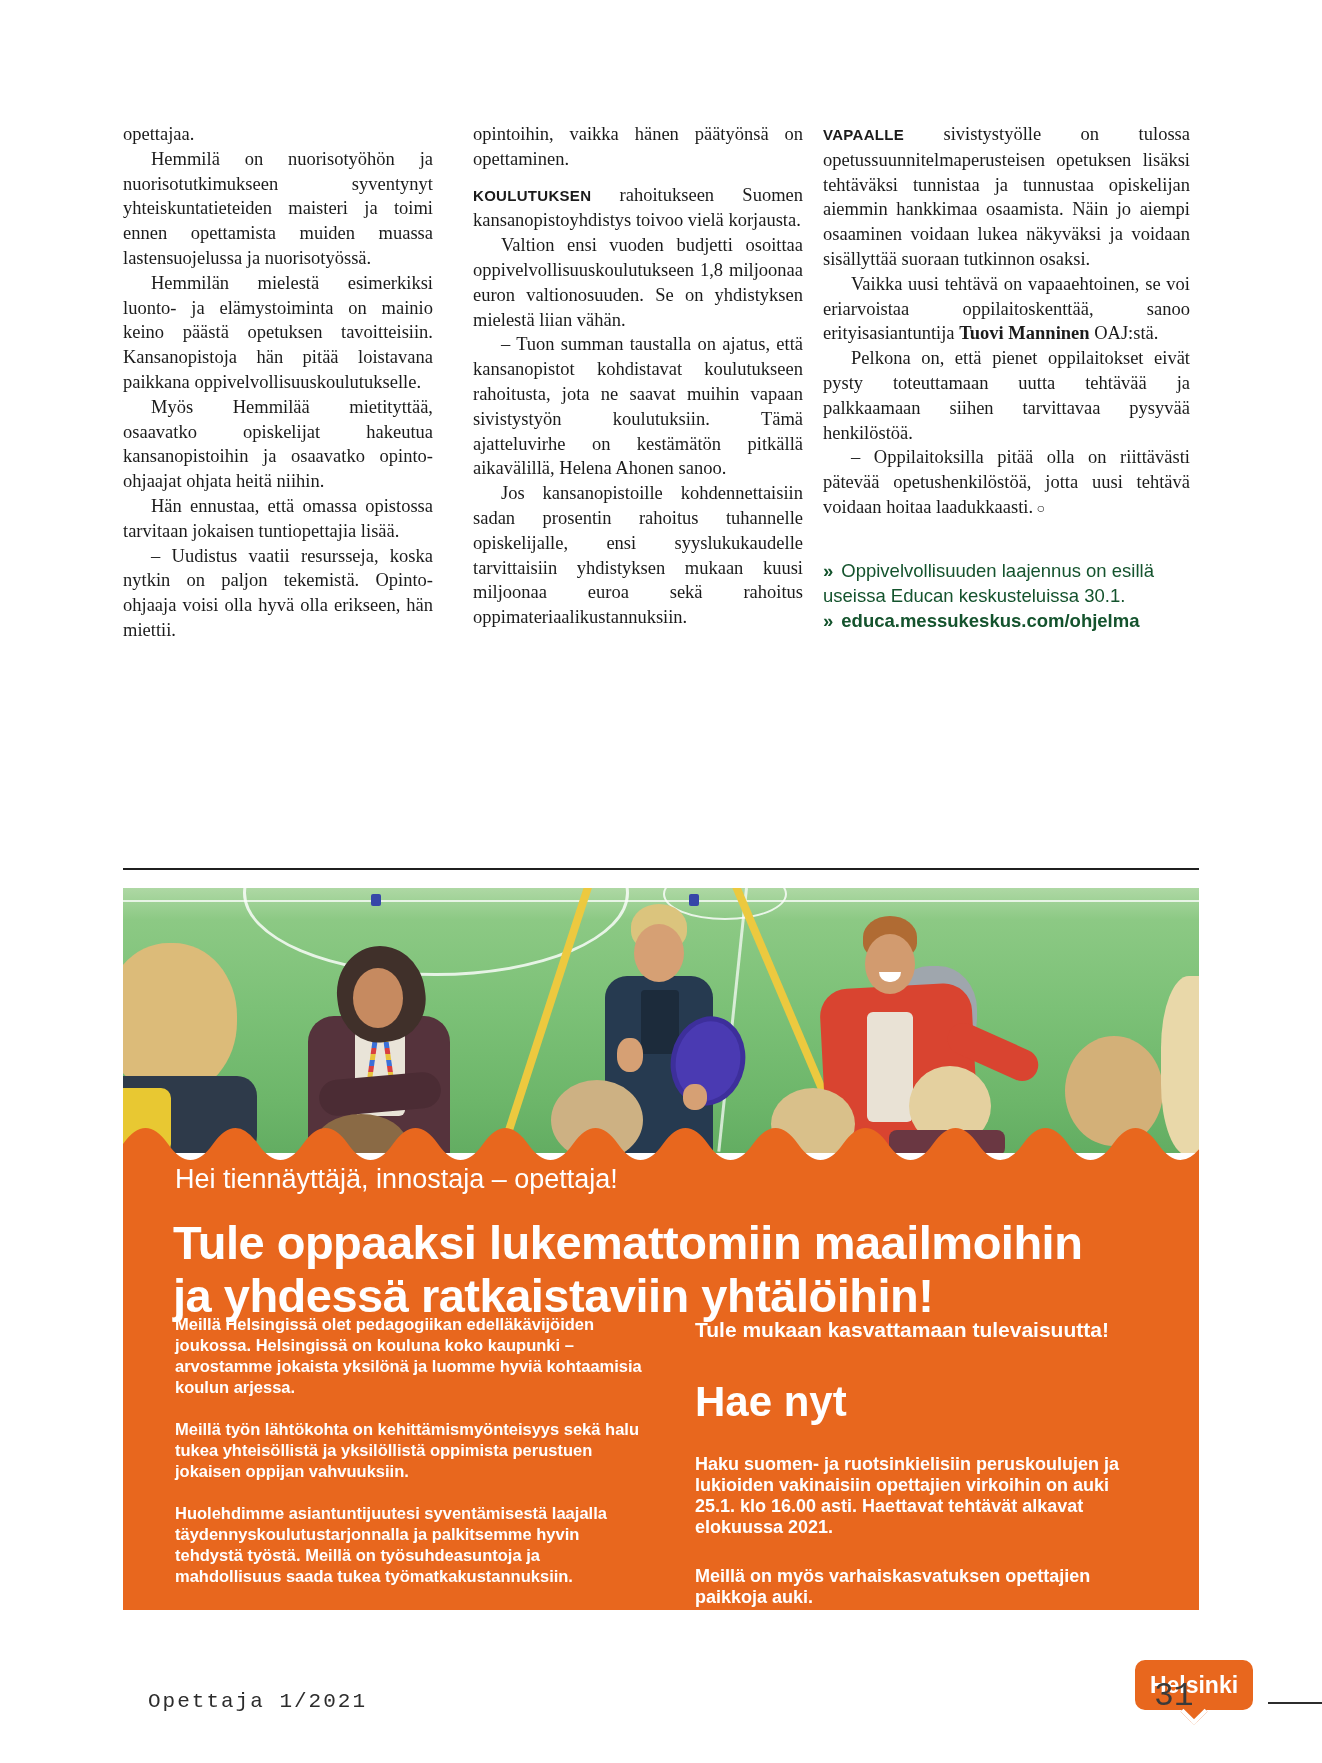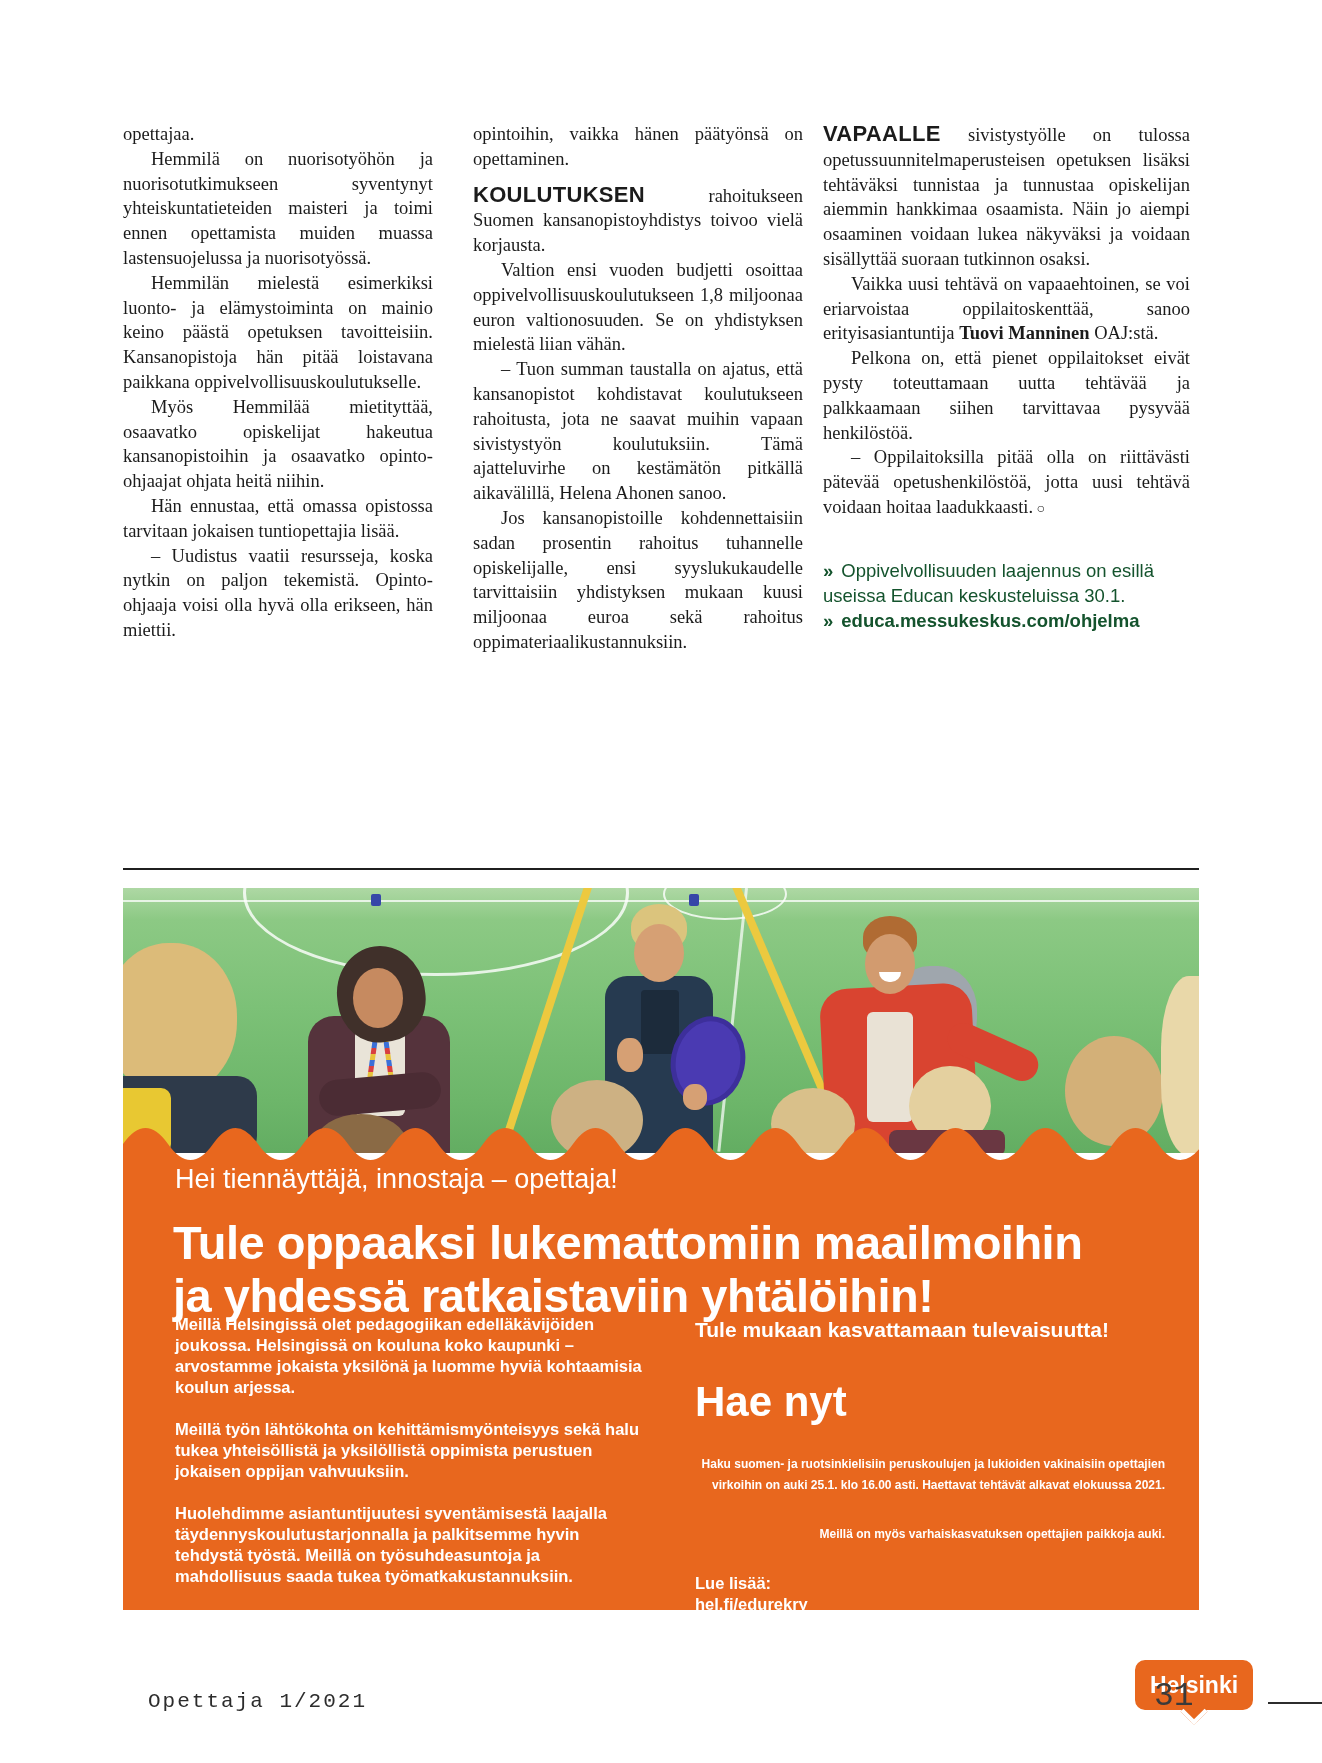--- a/index.html
+++ b/index.html
@@ -4,21 +4,21 @@
 <style>
   html,body{margin:0;padding:0;background:#ffffff;}
   .page{position:relative;width:1322px;height:1763px;background:#fff;overflow:hidden;
         font-family:"Liberation Serif",serif;color:#1b1b1b;}
 
   
   .col{position:absolute;top:122px;font-size:18.5px;line-height:24.8px;text-align:justify;}
   .col p{margin:0;}
   .col p.indent{text-indent:28px;}
   .col p.space{margin-top:11px;}
-  .run-lead{font-family:"Liberation Sans",sans-serif;font-weight:700;font-size:22px;letter-spacing:.3px;}
+  .run-lead{font-family:"Liberation Sans",sans-serif;font-weight:700;font-size:15px;letter-spacing:.3px;}
   .run-bold{font-weight:700;}
   .run-endmark{font-size:14px;}
   #col1{left:123px;width:310px;}
   #col2{left:473px;width:330px;}
   #col3{left:823px;width:367px;}
 
   .notes{margin-top:36px;font-family:"Liberation Sans",sans-serif;color:#14532d;
          font-size:18.5px;line-height:25px;text-align:left;}
   .note{margin:0 0 12px 0;text-indent:0;}
   .note .marker{font-weight:700;margin-right:8px;}
@@ -85,21 +85,21 @@
       font-family:"Liberation Sans",sans-serif;color:#ffffff;}
   .ad-wave{position:absolute;left:0;top:0;width:1076px;height:45px;display:block;}
   .ad-body{position:absolute;left:0;top:44px;right:0;bottom:0;background:#E8671E;}
   .ad-kicker{position:absolute;left:52px;top:46px;font-size:27px;font-weight:400;}
   .ad-headline{position:absolute;left:50px;top:82px;font-size:47px;line-height:53px;font-weight:700;letter-spacing:-.5px;margin-top:16px;}
   .ad-left{position:absolute;left:52px;top:196px;width:470px;font-size:16.5px;line-height:21px;font-weight:700;}
   .ad-left p{margin:0 0 21px 0;}
   .ad-right{position:absolute;left:572px;top:200px;width:470px;font-weight:700;}
   .ad-subhead{font-size:21px;margin:0;}
   .ad-cta{font-size:42px;margin:36px 0 16px 0;}
-  .ad-p{font-size:12px;line-height:21px;margin:28px 0 0 0;text-align:right;}
+  .ad-p{font-size:18px;line-height:21px;margin:28px 12px 0 0;}
   .ad-more{font-size:16.5px;line-height:21px;margin:28px 0 0 0;}
   .ad-url{font-size:16.5px;line-height:21px;margin:0;}
   .hel-logo{position:absolute;left:436px;top:338px;width:118px;height:50px;border:4px solid #fff;
             border-radius:14px;display:flex;align-items:center;justify-content:center;
             font-size:23px;font-weight:700;background:#E8671E;}
   .hel-logo:after{content:"";position:absolute;left:50%;bottom:-11px;width:15px;height:15px;
             background:#E8671E;border-right:4px solid #fff;border-bottom:4px solid #fff;
             transform:translateX(-50%) rotate(45deg);}
 
   

